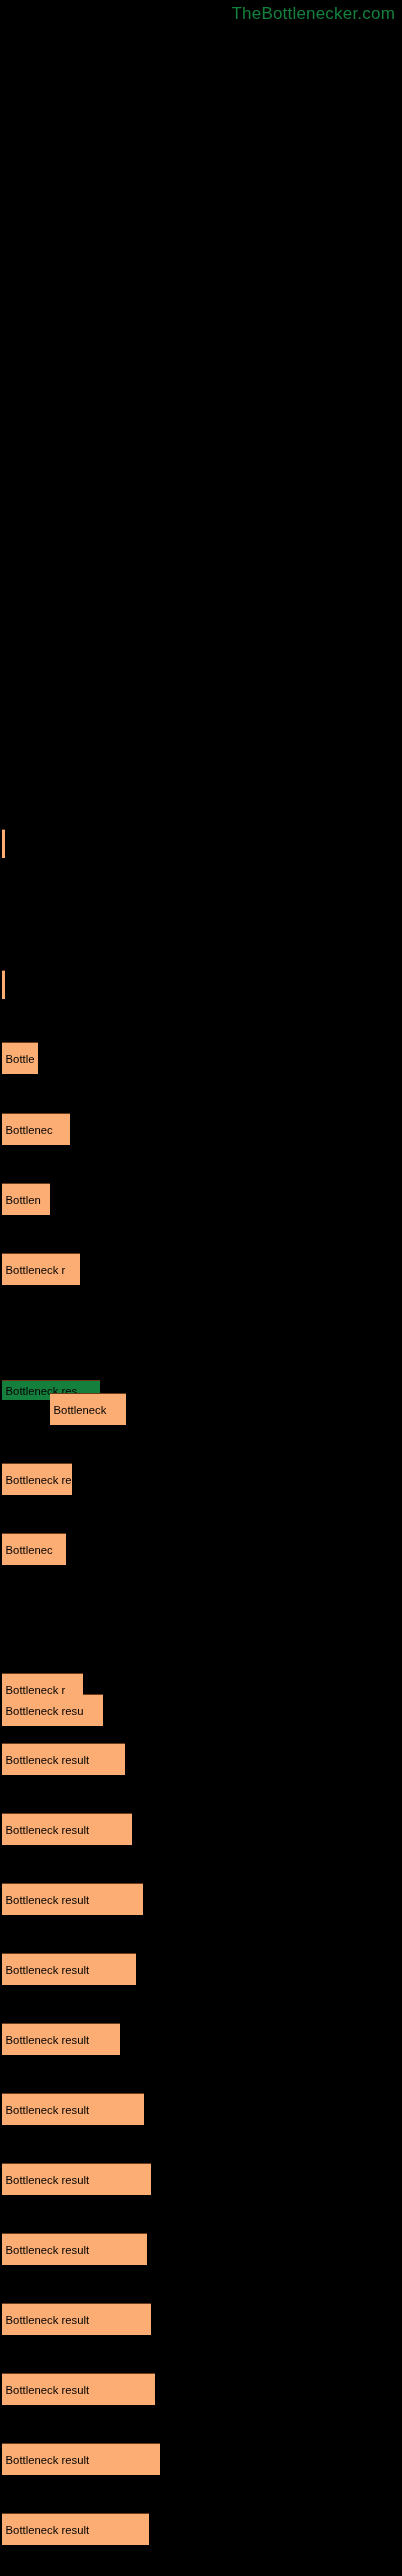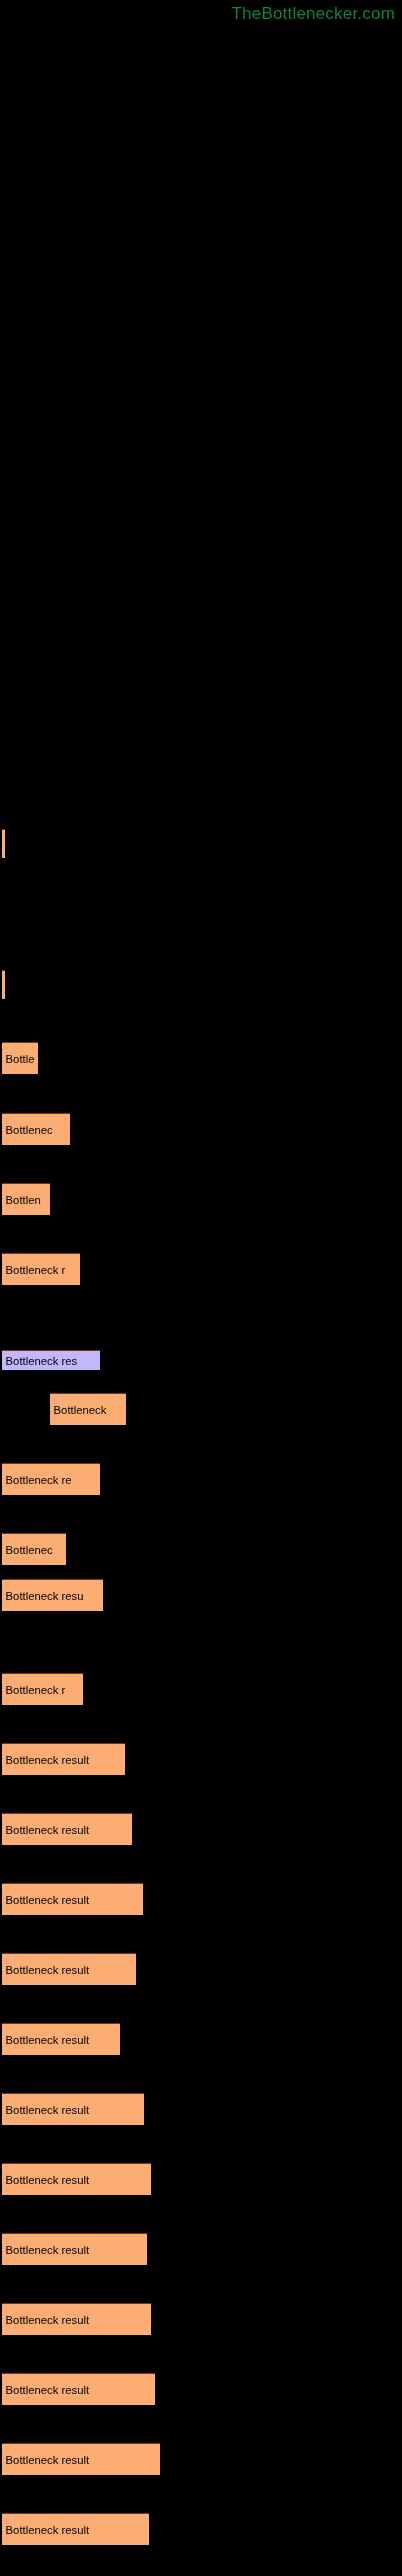--- a/index.html
+++ b/index.html
@@ -84,33 +84,33 @@
       </div>
       <div class="bar" style="top: 1113px; width: 68px; height: 32px; background: rgb(251, 173, 115); border-top-color: rgb(107, 58, 22);">
         <span class="bar-label" style="color: rgb(0, 0, 0);">Bottlenec</span>
       </div>
       <div class="bar" style="top: 1183px; width: 48px; height: 32px; background: rgb(251, 173, 115); border-top-color: rgb(107, 58, 22);">
         <span class="bar-label" style="color: rgb(0, 0, 0);">Bottlen</span>
       </div>
       <div class="bar" style="top: 1253px; width: 78px; height: 32px; background: rgb(251, 173, 115); border-top-color: rgb(107, 58, 22);">
         <span class="bar-label" style="color: rgb(0, 0, 0);">Bottleneck r</span>
       </div>
-      <div class="bar" style="top: 1350px; width: 98px; height: 20px; background: #c4b5fd; border-top-color: rgb(107, 58, 22);">
+      <div class="bar" style="top: 1380px; width: 98px; height: 20px; background: #15803d; border-top-color: rgb(107, 58, 22);">
         <span class="bar-label" style="color: rgb(0, 0, 0);">Bottleneck res</span>
       </div>
       <div class="bar" style="top: 1393px; width: 76px; height: 32px; background: rgb(251, 173, 115); border-top-color: rgb(107, 58, 22); margin-left: 48px;">
         <span class="bar-label" style="color: rgb(0, 0, 0);">Bottleneck</span>
       </div>
-      <div class="bar" style="top: 1463px; width: 98px; height: 32px; background: rgb(251, 173, 115); border-top-color: rgb(107, 58, 22);">
+      <div class="bar" style="top: 1463px; width: 70px; height: 32px; background: rgb(251, 173, 115); border-top-color: rgb(107, 58, 22);">
         <span class="bar-label" style="color: rgb(0, 0, 0);">Bottleneck re</span>
       </div>
       <div class="bar" style="top: 1533px; width: 64px; height: 32px; background: rgb(251, 173, 115); border-top-color: rgb(107, 58, 22);">
         <span class="bar-label" style="color: rgb(0, 0, 0);">Bottlenec</span>
       </div>
-      <div class="bar" style="top: 1579px; width: 101px; height: 32px; background: rgb(251, 173, 115); border-top-color: rgb(107, 58, 22);">
+      <div class="bar" style="top: 1694px; width: 101px; height: 32px; background: rgb(251, 173, 115); border-top-color: rgb(107, 58, 22);">
         <span class="bar-label" style="color: rgb(0, 0, 0);">Bottleneck resu</span>
       </div>
       <div class="bar" style="top: 1673px; width: 81px; height: 32px; background: rgb(251, 173, 115); border-top-color: rgb(107, 58, 22);">
         <span class="bar-label" style="color: rgb(0, 0, 0);">Bottleneck r</span>
       </div>
       <div class="bar" style="top: 1743px; width: 123px; height: 32px; background: rgb(251, 173, 115); border-top-color: rgb(107, 58, 22);">
         <span class="bar-label" style="color: rgb(0, 0, 0);">Bottleneck result</span>
       </div>
       <div class="bar" style="top: 1813px; width: 130px; height: 32px; background: rgb(251, 173, 115); border-top-color: rgb(107, 58, 22);">
         <span class="bar-label" style="color: rgb(0, 0, 0);">Bottleneck result</span>

